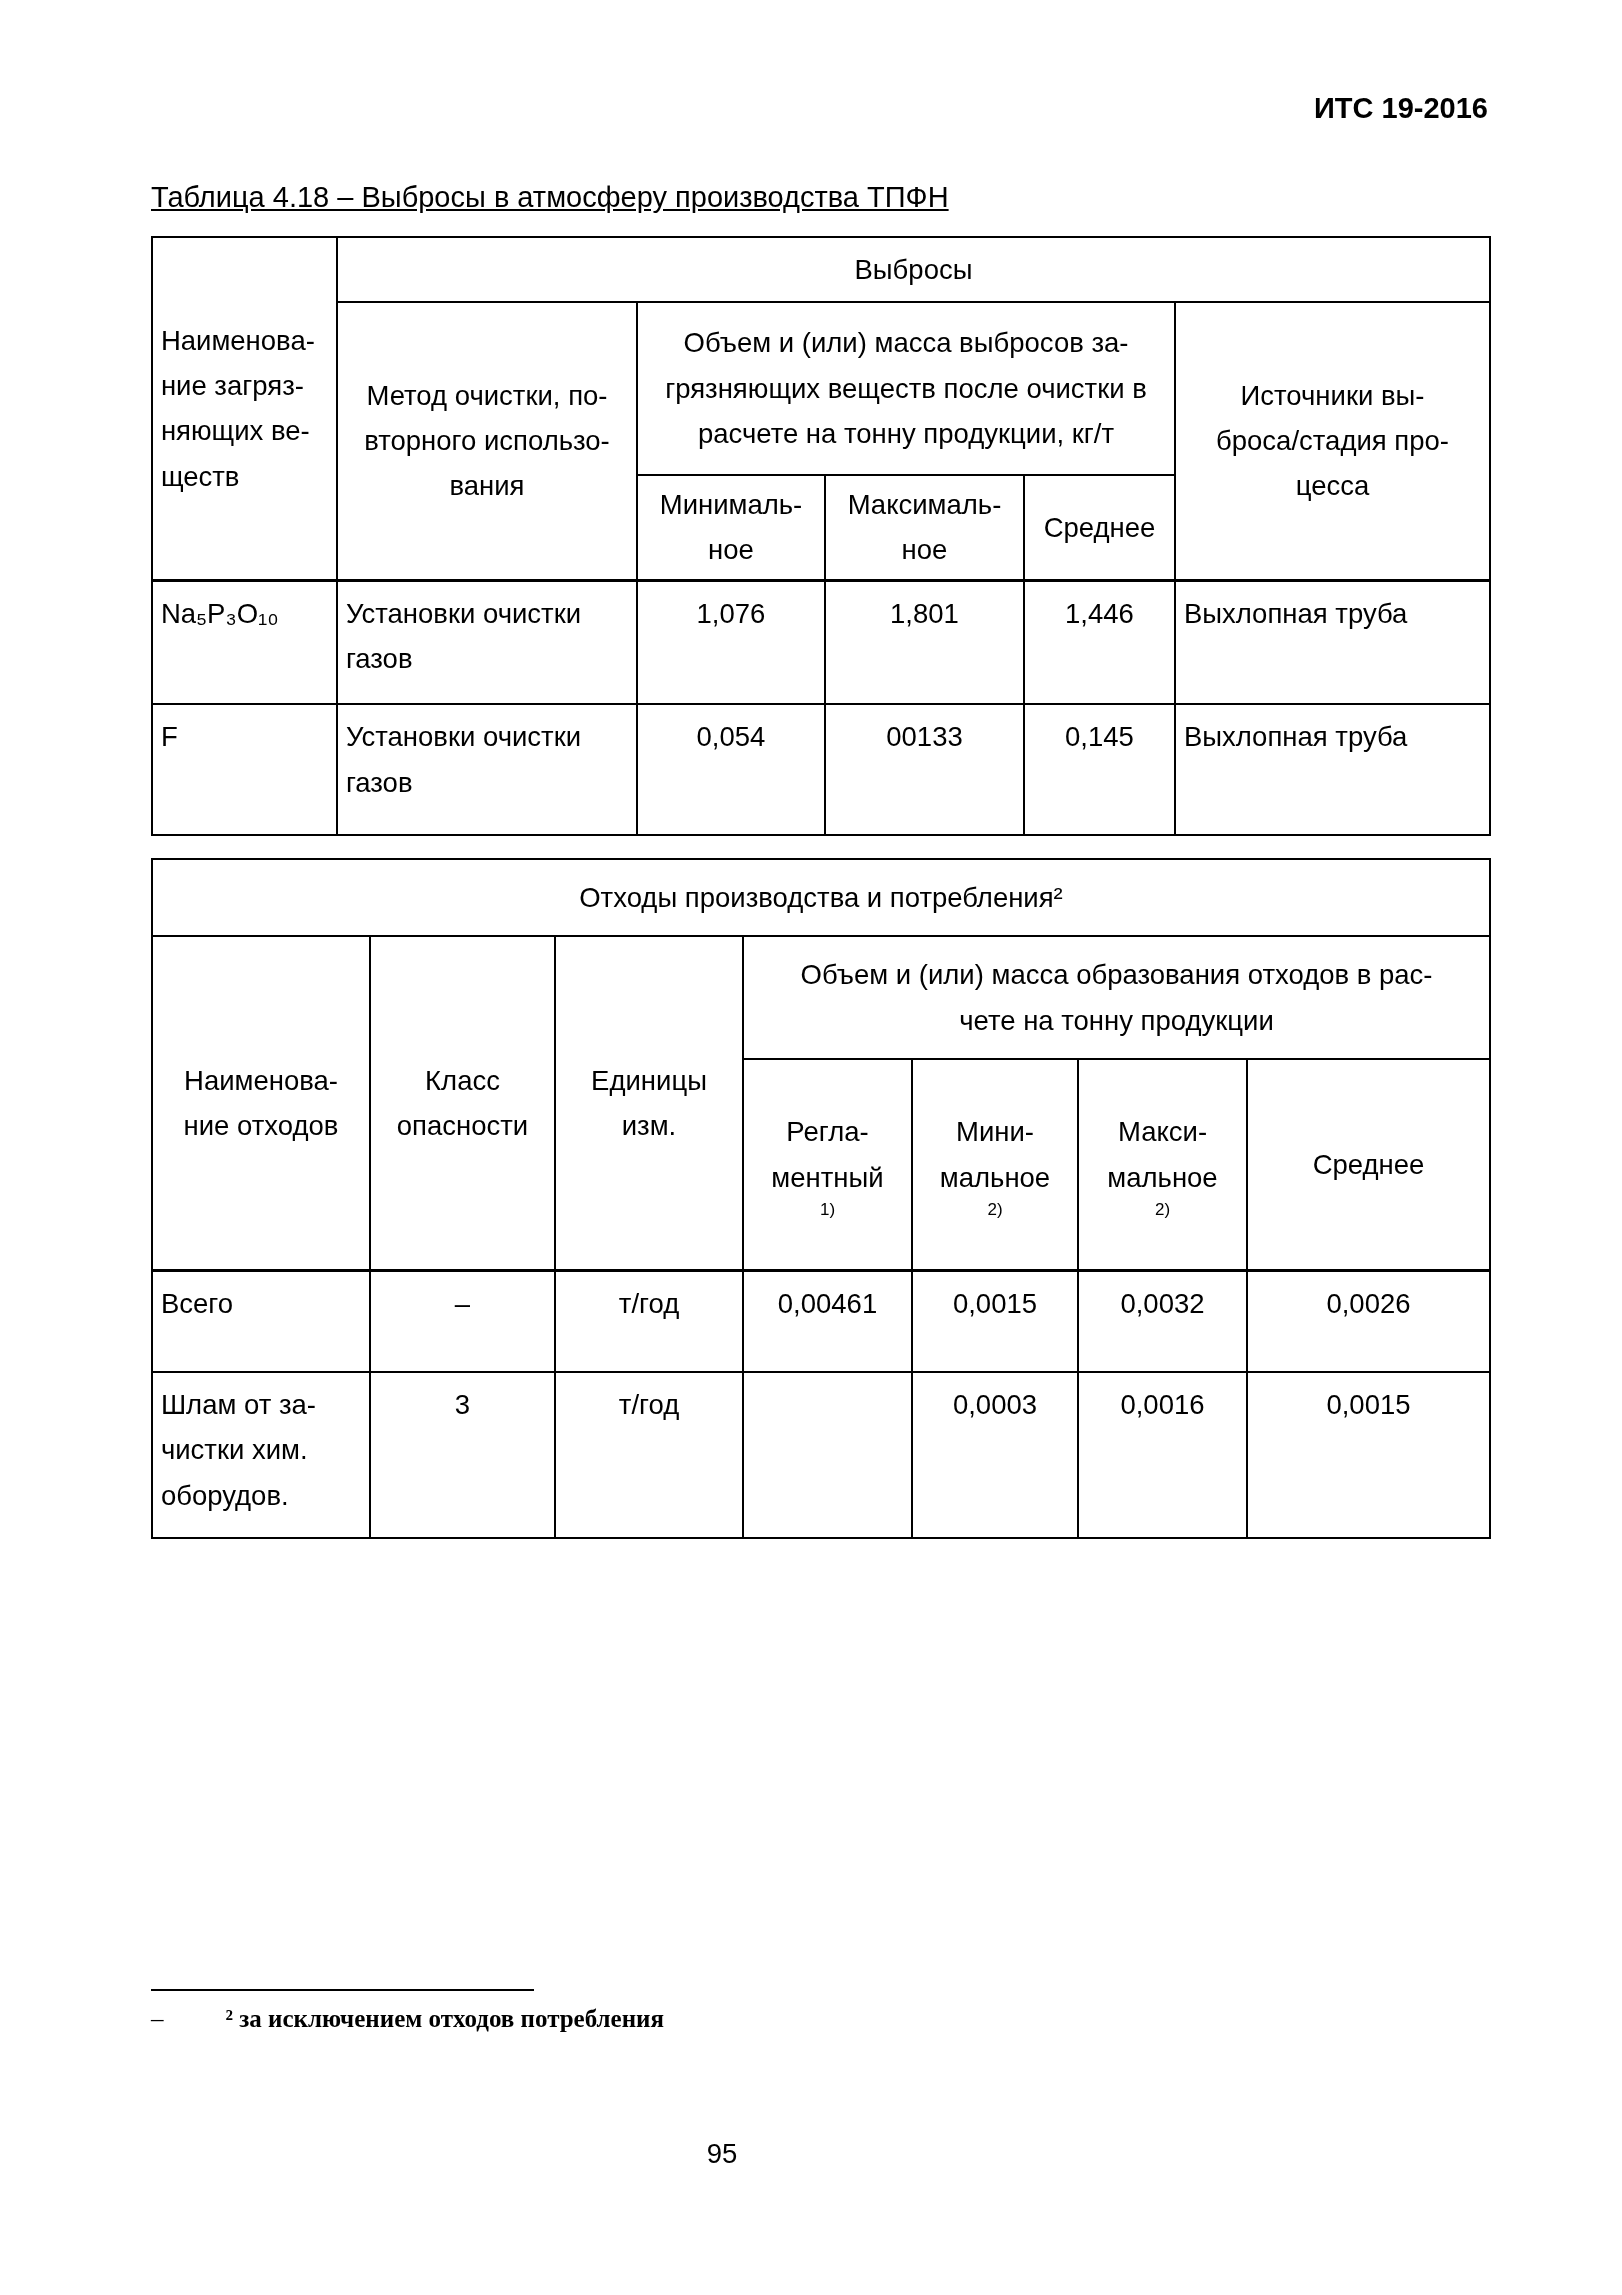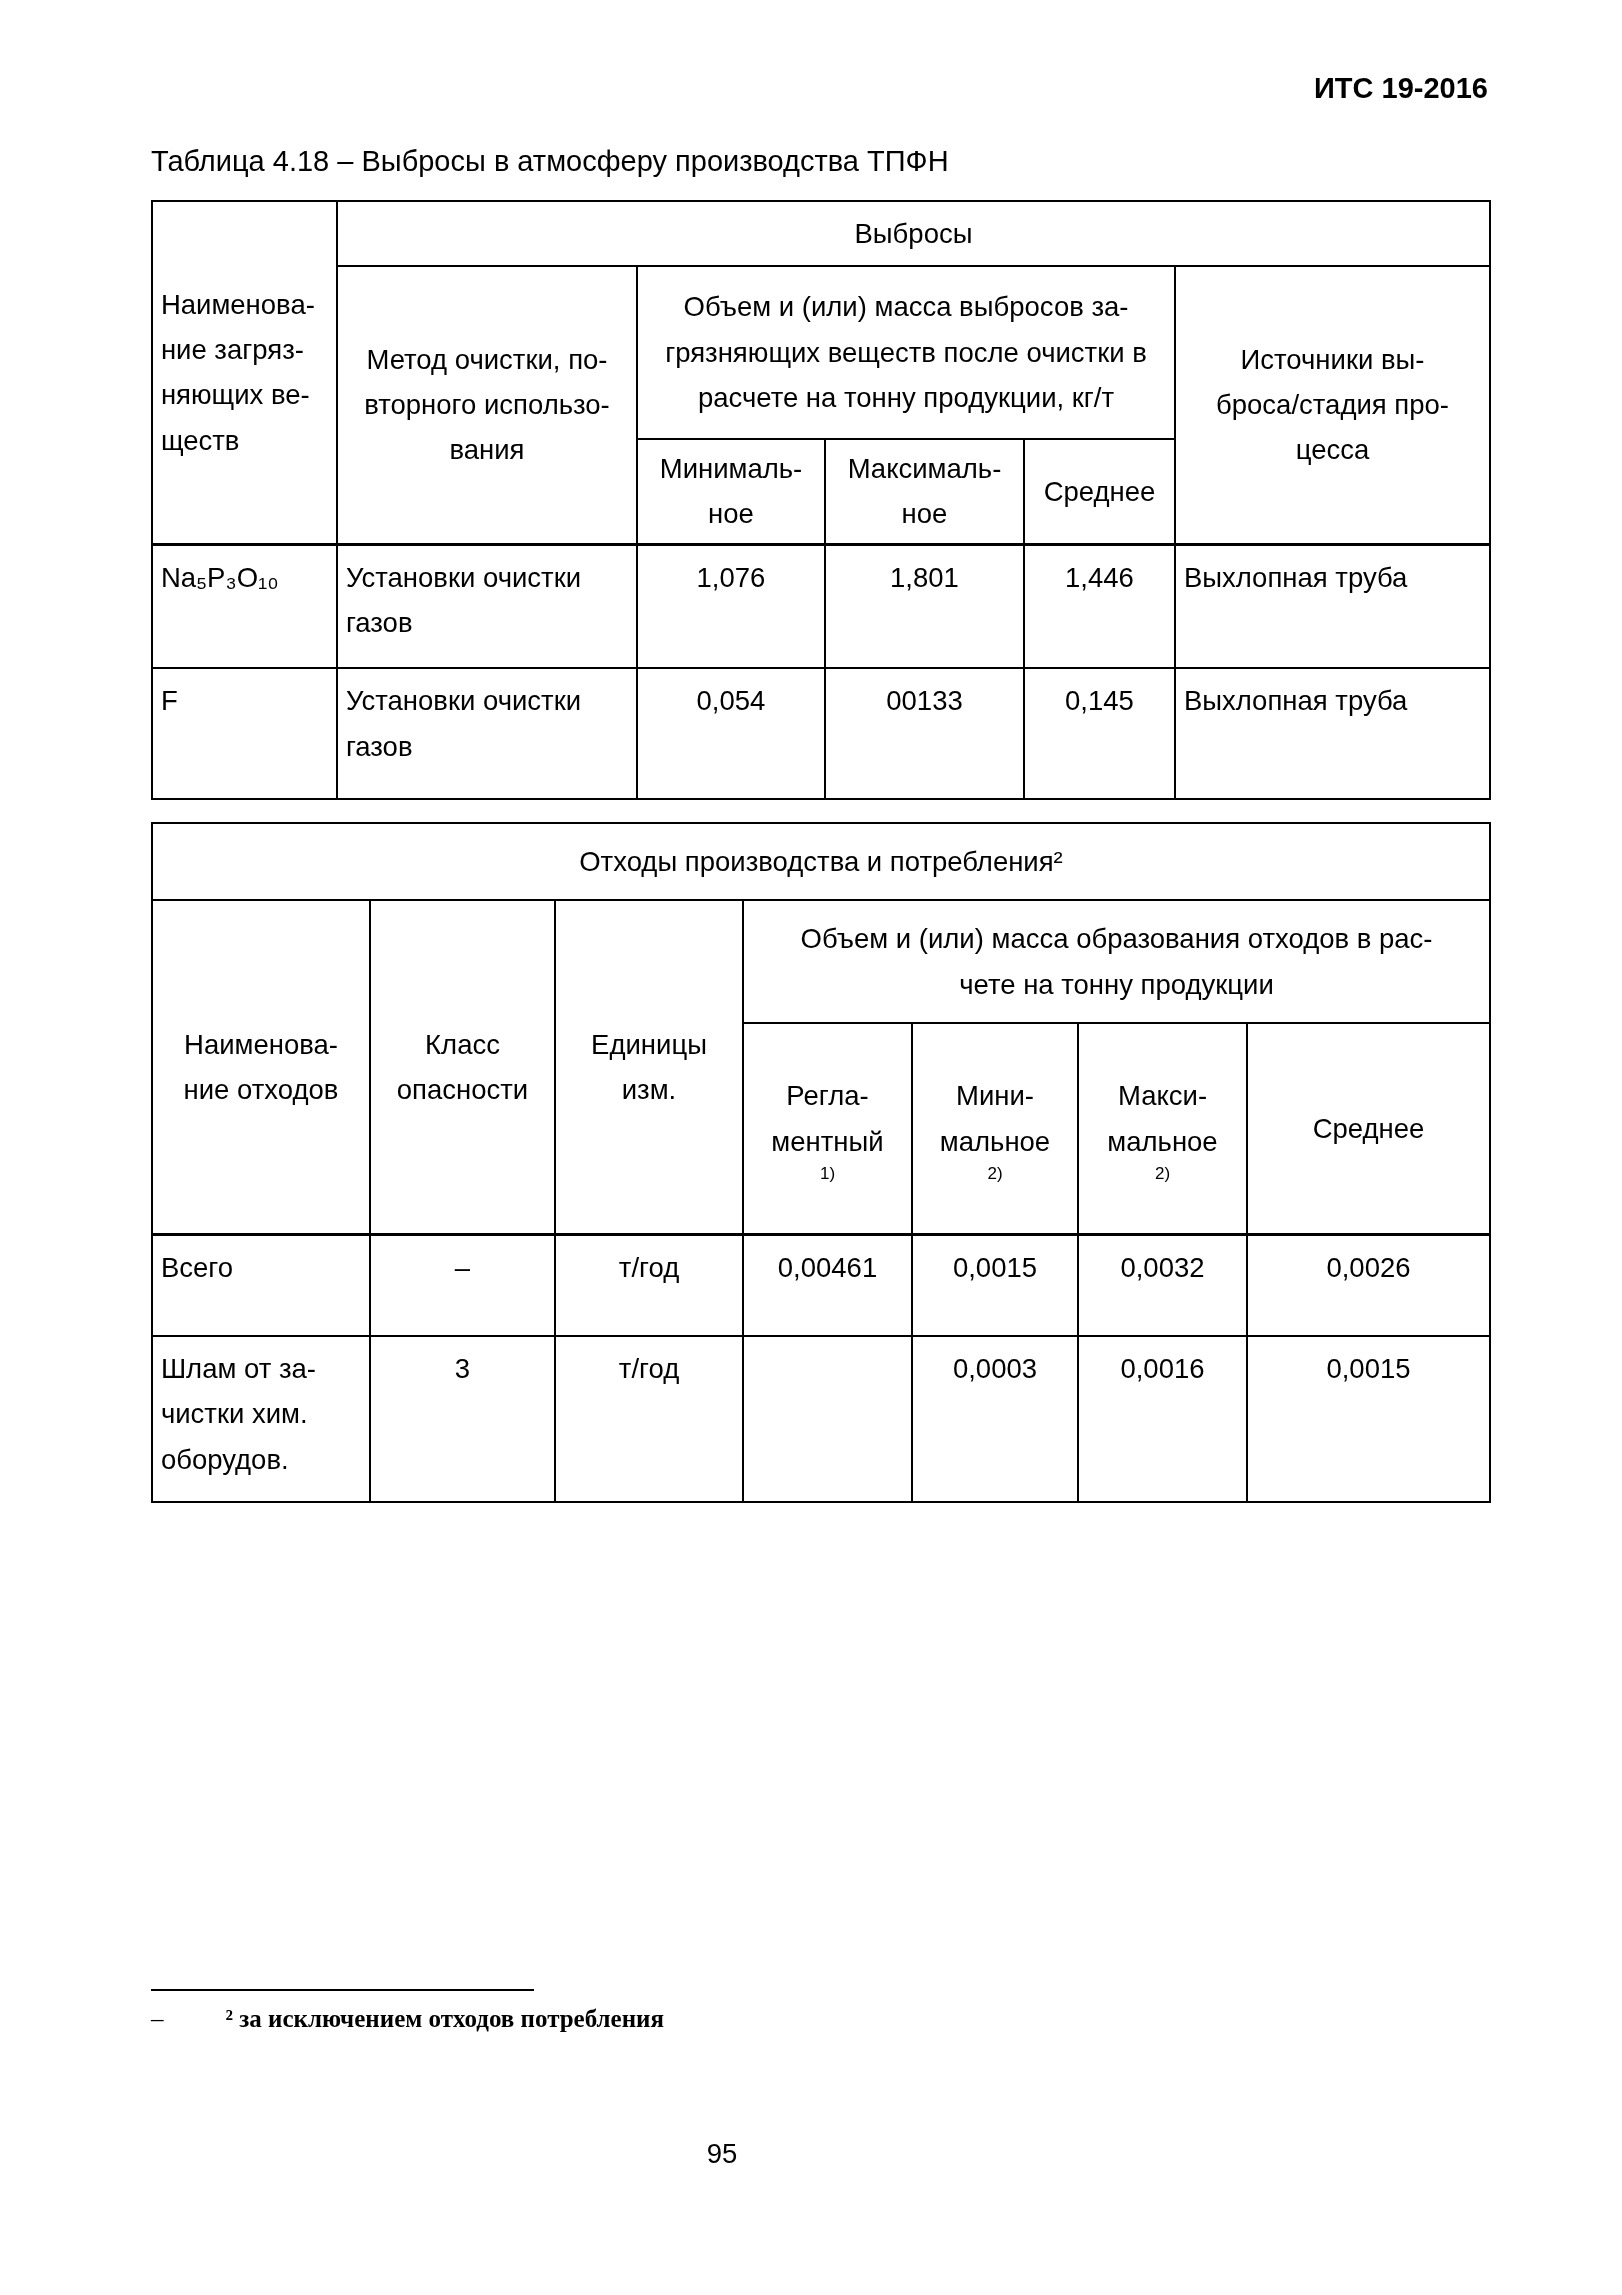--- a/index.html
+++ b/index.html
@@ -14,26 +14,26 @@
     font-size: 29px;
     overflow: hidden;
   }
   .content {
     position: absolute;
     left: 151px;
     top: 0;
     width: 1337px;
   }
   .doc-header {
-    margin-top: 72px;
+    margin-top: 92px;
     text-align: right;
     font-weight: bold;
     font-size: 29px;
   }
-  .caption { margin-top: 40px; font-size: 29px; }
+  .caption { margin-top: 56px; font-size: 29px; text-decoration: underline; }
   .caption2 { margin-top: 36px; font-size: 29px; }
 
   table {
     border-collapse: collapse;
     table-layout: fixed;
     width: 1337px;
     margin-top: 22px;
     font-size: 27.5px;
   }
   td {

